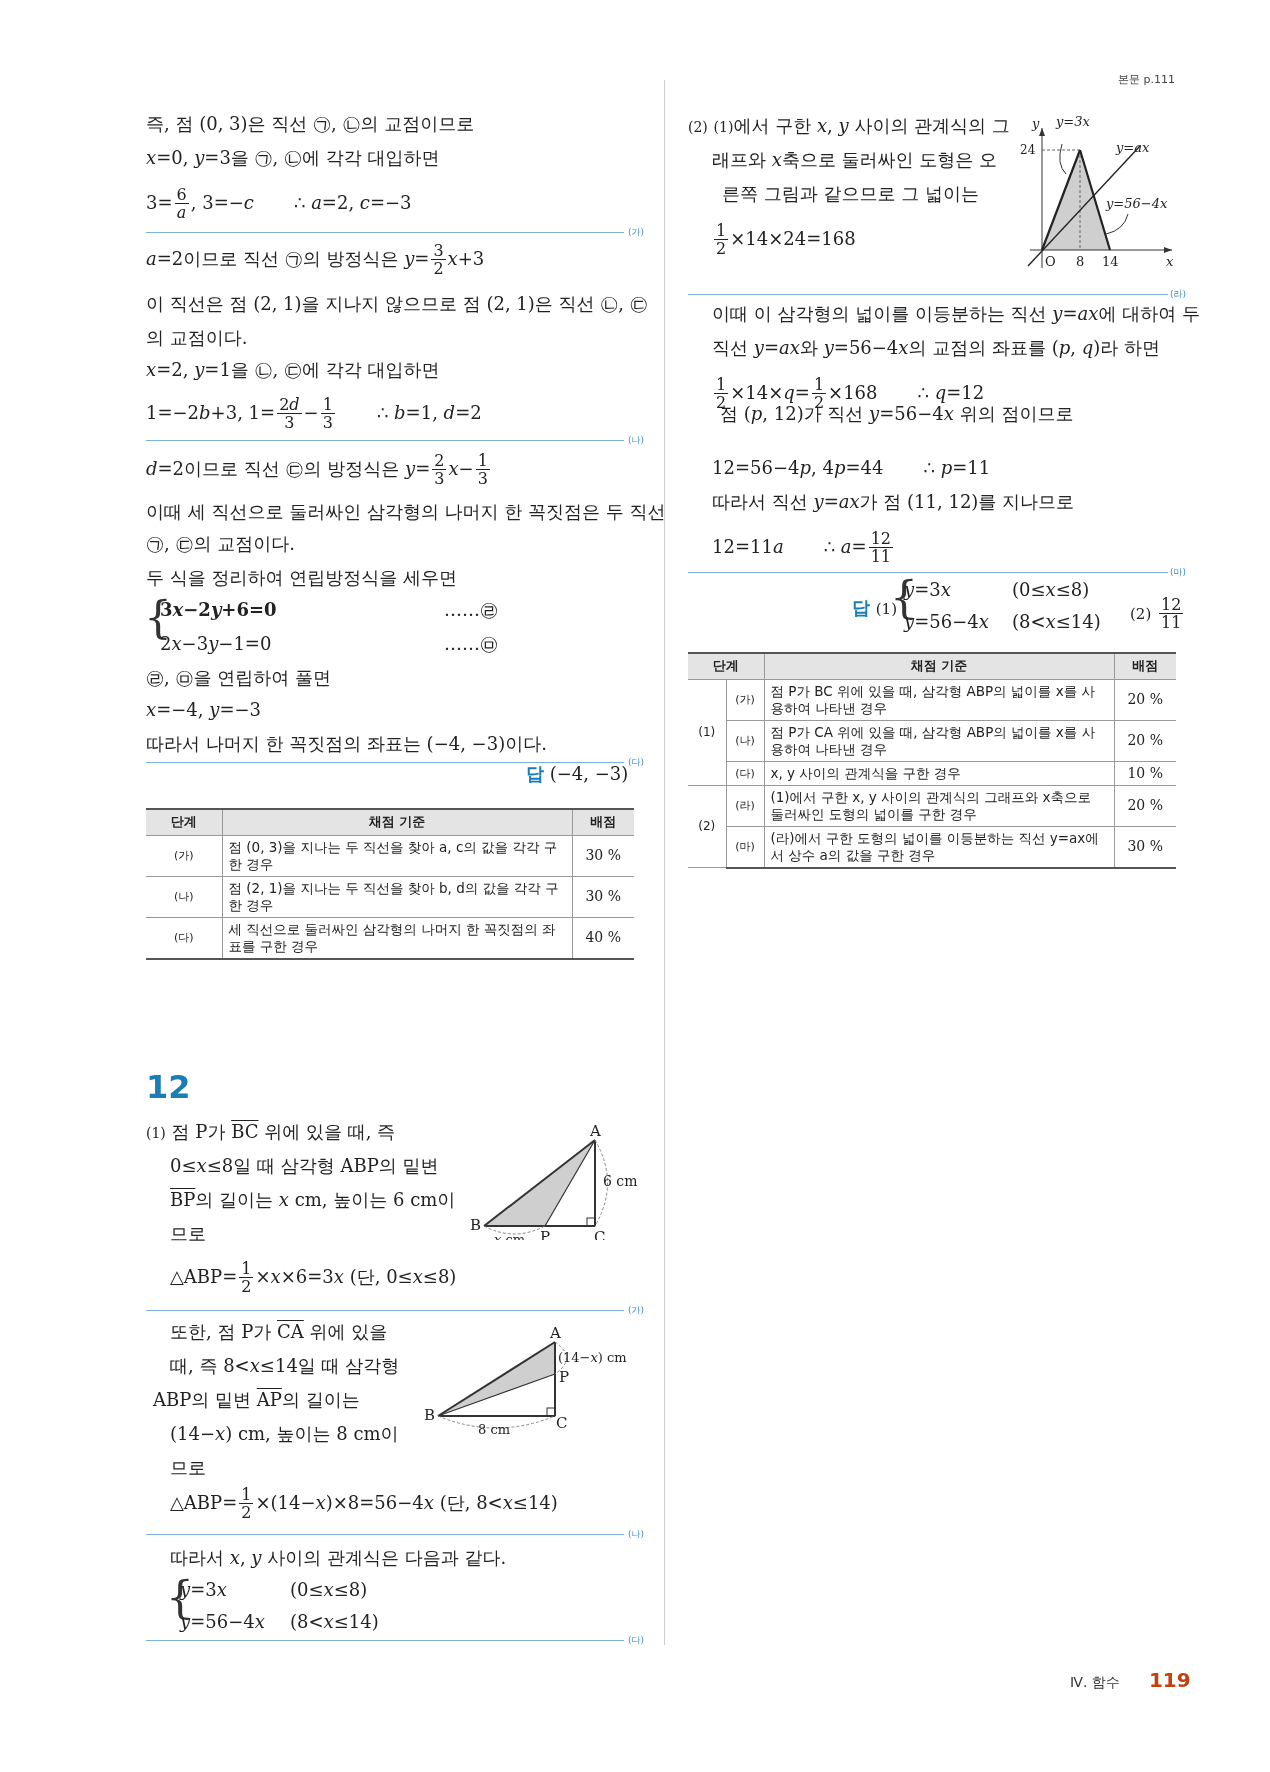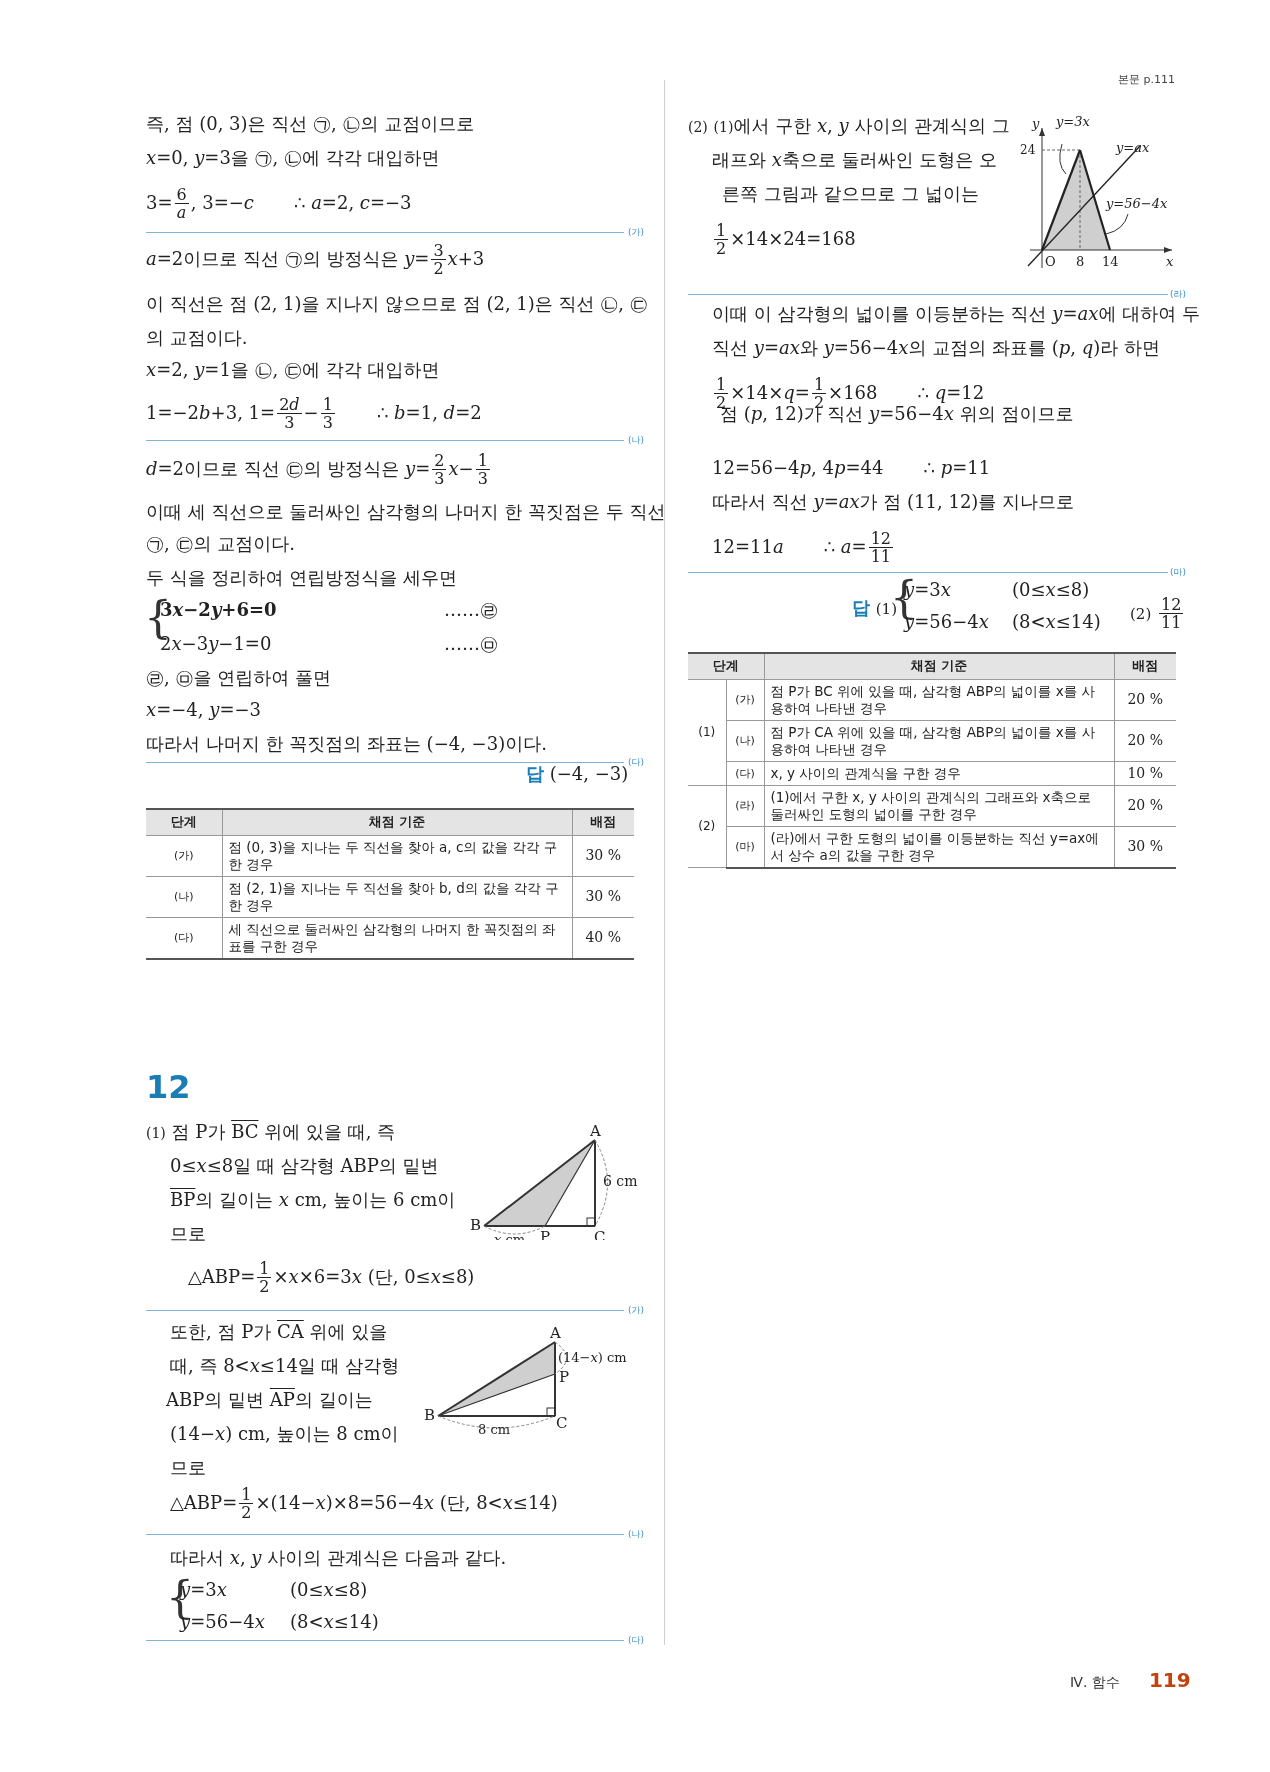--- a/index.html
+++ b/index.html
@@ -113,27 +113,27 @@
     <path d="M125,18 Q150,61 125,104" fill="none" stroke="#888" stroke-dasharray="3,2"></path>
     <path d="M14,104 Q44,120 75,104" fill="none" stroke="#888" stroke-dasharray="3,2"></path>
     <text x="120" y="14" font-size="15" font-family="DejaVu Serif" fill="#222">A</text>
     <text x="0" y="108" font-size="15" font-family="DejaVu Serif" fill="#222">B</text>
     <text x="124" y="120" font-size="15" font-family="DejaVu Serif" fill="#222">C</text>
     <text x="70" y="120" font-size="15" font-family="DejaVu Serif" fill="#222">P</text>
     <text x="133" y="64" font-size="14" font-family="DejaVu Serif" fill="#222">6 cm</text>
     <text x="24" y="122" font-size="13" font-family="DejaVu Serif" fill="#222" font-style="italic">x <tspan font-style="normal">cm</tspan></text>
   </svg>
 
-  <div class="line" style="left:188px; top:1260px;">△ABP=<span class="frac"><span class="num">1</span><span class="den">2</span></span>×<span class="m">x</span>×6=3<span class="m">x</span> (단, 0≤<span class="m">x</span>≤8)</div>
+  <div class="line" style="left:170px; top:1260px;">△ABP=<span class="frac"><span class="num">1</span><span class="den">2</span></span>×<span class="m">x</span>×6=3<span class="m">x</span> (단, 0≤<span class="m">x</span>≤8)</div>
   <div class="sep" style="left:146px; top:1310px; width:478px;"></div>
   <div class="step-tag" style="left:628px; top:1304px;">(가)</div>
 
   <div class="line" style="left:170px; top:1320px;">또한, 점 P가 <span class="over">CA</span> 위에 있을</div>
   <div class="line" style="left:170px; top:1354px;">때, 즉 8&lt;<span class="m">x</span>≤14일 때 삼각형</div>
-  <div class="line" style="left:166px; top:1388px;">ABP의 밑변 <span class="over">AP</span>의 길이는</div>
+  <div class="line" style="left:153px; top:1388px;">ABP의 밑변 <span class="over">AP</span>의 길이는</div>
   <div class="line" style="left:170px; top:1422px;">(14−<span class="m">x</span>) cm, 높이는 8 cm이</div>
   <div class="line" style="left:170px; top:1456px;">므로</div>
 
   <svg class="abs" style="left:420px; top:1316px;" width="230" height="118">
     <polygon points="18,100 135,26 135,58" fill="#cfcfcf" stroke="none"></polygon>
     <line x1="18" y1="100" x2="135" y2="100" stroke="#333" stroke-width="2"></line>
     <line x1="135" y1="26" x2="135" y2="100" stroke="#333" stroke-width="2"></line>
     <line x1="18" y1="100" x2="135" y2="26" stroke="#333" stroke-width="2"></line>
     <line x1="18" y1="100" x2="135" y2="58" stroke="#333" stroke-width="1.2"></line>
     <rect x="127" y="92" width="8" height="8" fill="none" stroke="#333" stroke-width="1"></rect>

